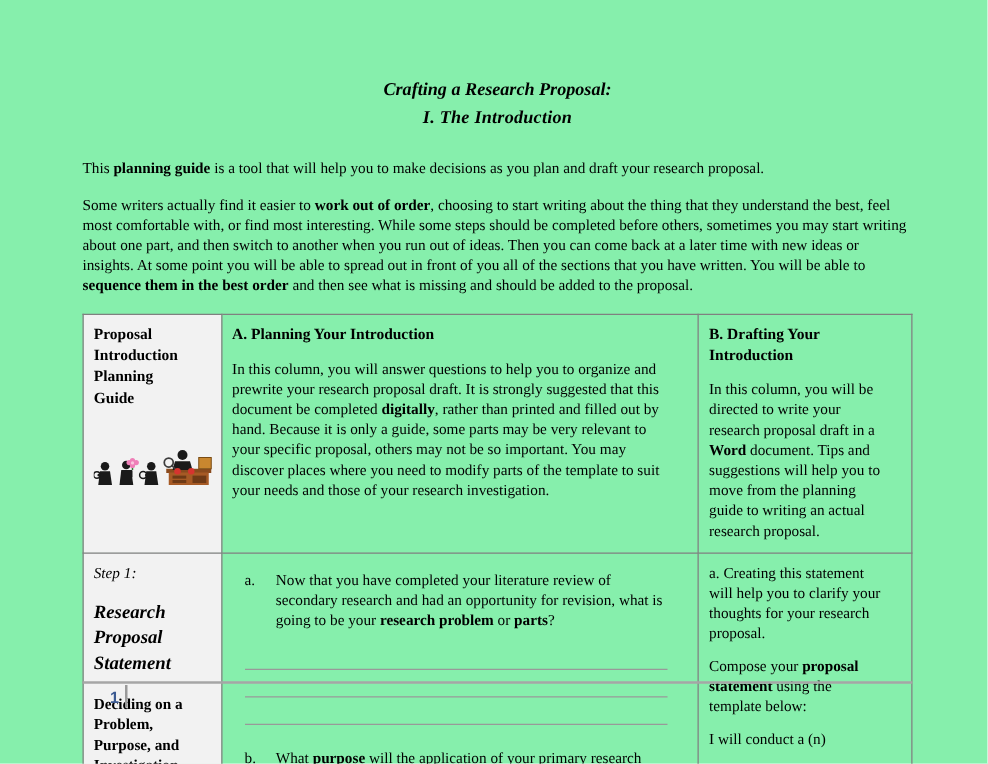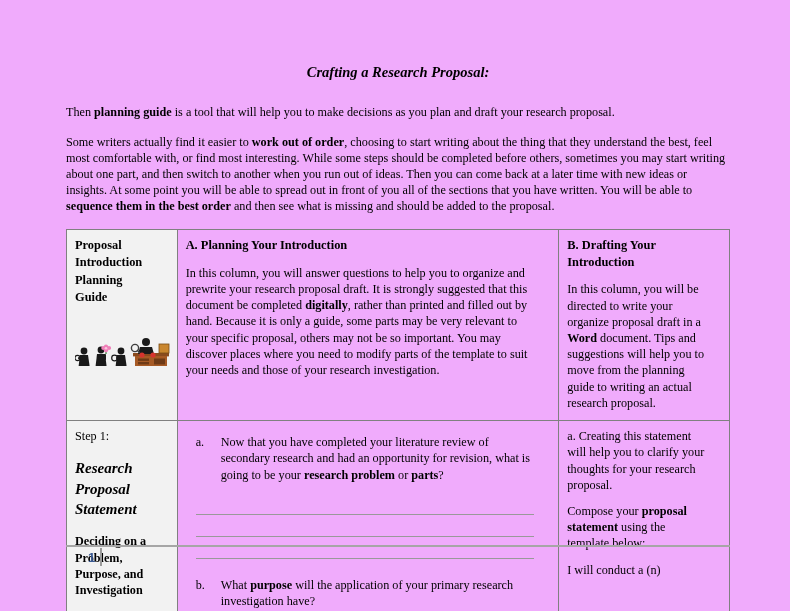--- a/index.html
+++ b/index.html
@@ -12,21 +12,21 @@
     height: 611px;
     overflow: hidden;
     font-family: "Liberation Serif", "DejaVu Serif", serif;
     color: #000000;
   }
 
   .page {
     position: relative;
     width: 790px;
     height: 611px;
-    background: #f0abfc;
+    background: #86efac;
     box-sizing: border-box;
   }
 
   .content {
     position: absolute;
     left: 66px;
     top: 62px;
     width: 664px;
   }
 
@@ -90,20 +90,21 @@
 
   
   .clipart {
     margin-top: 22px;
     width: 100px;
     height: 40px;
   }
 
   
   .step-num {
+    font-style: italic;
     font-size: 12.2px;
     margin-bottom: 14px;
   }
   .step-name {
     font-style: italic;
     font-weight: bold;
     font-size: 15px;
     line-height: 1.35;
     margin-bottom: 14px;
   }
@@ -187,23 +188,24 @@
 </style>
 </head>
 <body>
 
 <div class="page">
 
   <div class="content">
 
     <div class="title-block">
       <div>Crafting a Research Proposal:</div>
+      <div class="title-line-2">I.  The Introduction</div>
     </div>
 
-    <p class="para tight"><span>Then </span><b>planning guide</b><span> is a tool that will help you to make decisions as you plan and draft your research proposal.</span></p>
+    <p class="para tight"><span>This </span><b>planning guide</b><span> is a tool that will help you to make decisions as you plan and draft your research proposal.</span></p>
 
     <p class="para"><span>Some writers actually find it easier to </span><b>work out of order</b><span>, choosing to start writing about the thing that they understand the best, feel most comfortable with, or find most interesting.  While some steps should be completed before others, sometimes you may start writing about one part, and then switch to another when you run out of ideas.  Then you can come back at a later time with new ideas or insights.  At some point you will be able to spread out in front of you all of the sections that you have written. You will be able to </span><b>sequence them in the best order</b><span> and then see what is missing and should be added to the proposal.</span></p>
 
     <table class="guide-table">
       <colgroup>
         <col class="col-label">
         <col class="col-a">
         <col class="col-b">
       </colgroup>
 
@@ -271,21 +273,21 @@
           </div>
         </td>
 
         <td class="col-a">
           <div class="cell-head">A. Planning Your Introduction</div>
           <p class="cell-p"><span>In this column, you will answer questions to help you to organize and prewrite your research proposal draft.  It is strongly suggested that this document be completed </span><b>digitally</b><span>, rather than printed and filled out by hand. Because it is only a guide, some parts may be very relevant to your specific proposal, others may not be so important.  You may discover places where you need to modify parts of the template to suit your needs and those of your research investigation.</span></p>
         </td>
 
         <td class="col-b">
           <div class="cell-head">B. Drafting Your Introduction</div>
-          <p class="cell-p"><span>In this column, you will be directed to write your organize proposal draft in a </span><b>Word</b><span> document.  Tips and suggestions will help you to move from the planning guide to writing an actual research proposal.</span></p>
+          <p class="cell-p"><span>In this column, you will be directed to write your research proposal draft in a </span><b>Word</b><span> document.  Tips and suggestions will help you to move from the planning guide to writing an actual research proposal.</span></p>
         </td>
       </tr>
 
       <tr>
 
         <td class="col-label">
           <div class="step-num">Step 1:</div>
           <div class="step-name">
             <div>Research</div>
             <div>Proposal</div>

